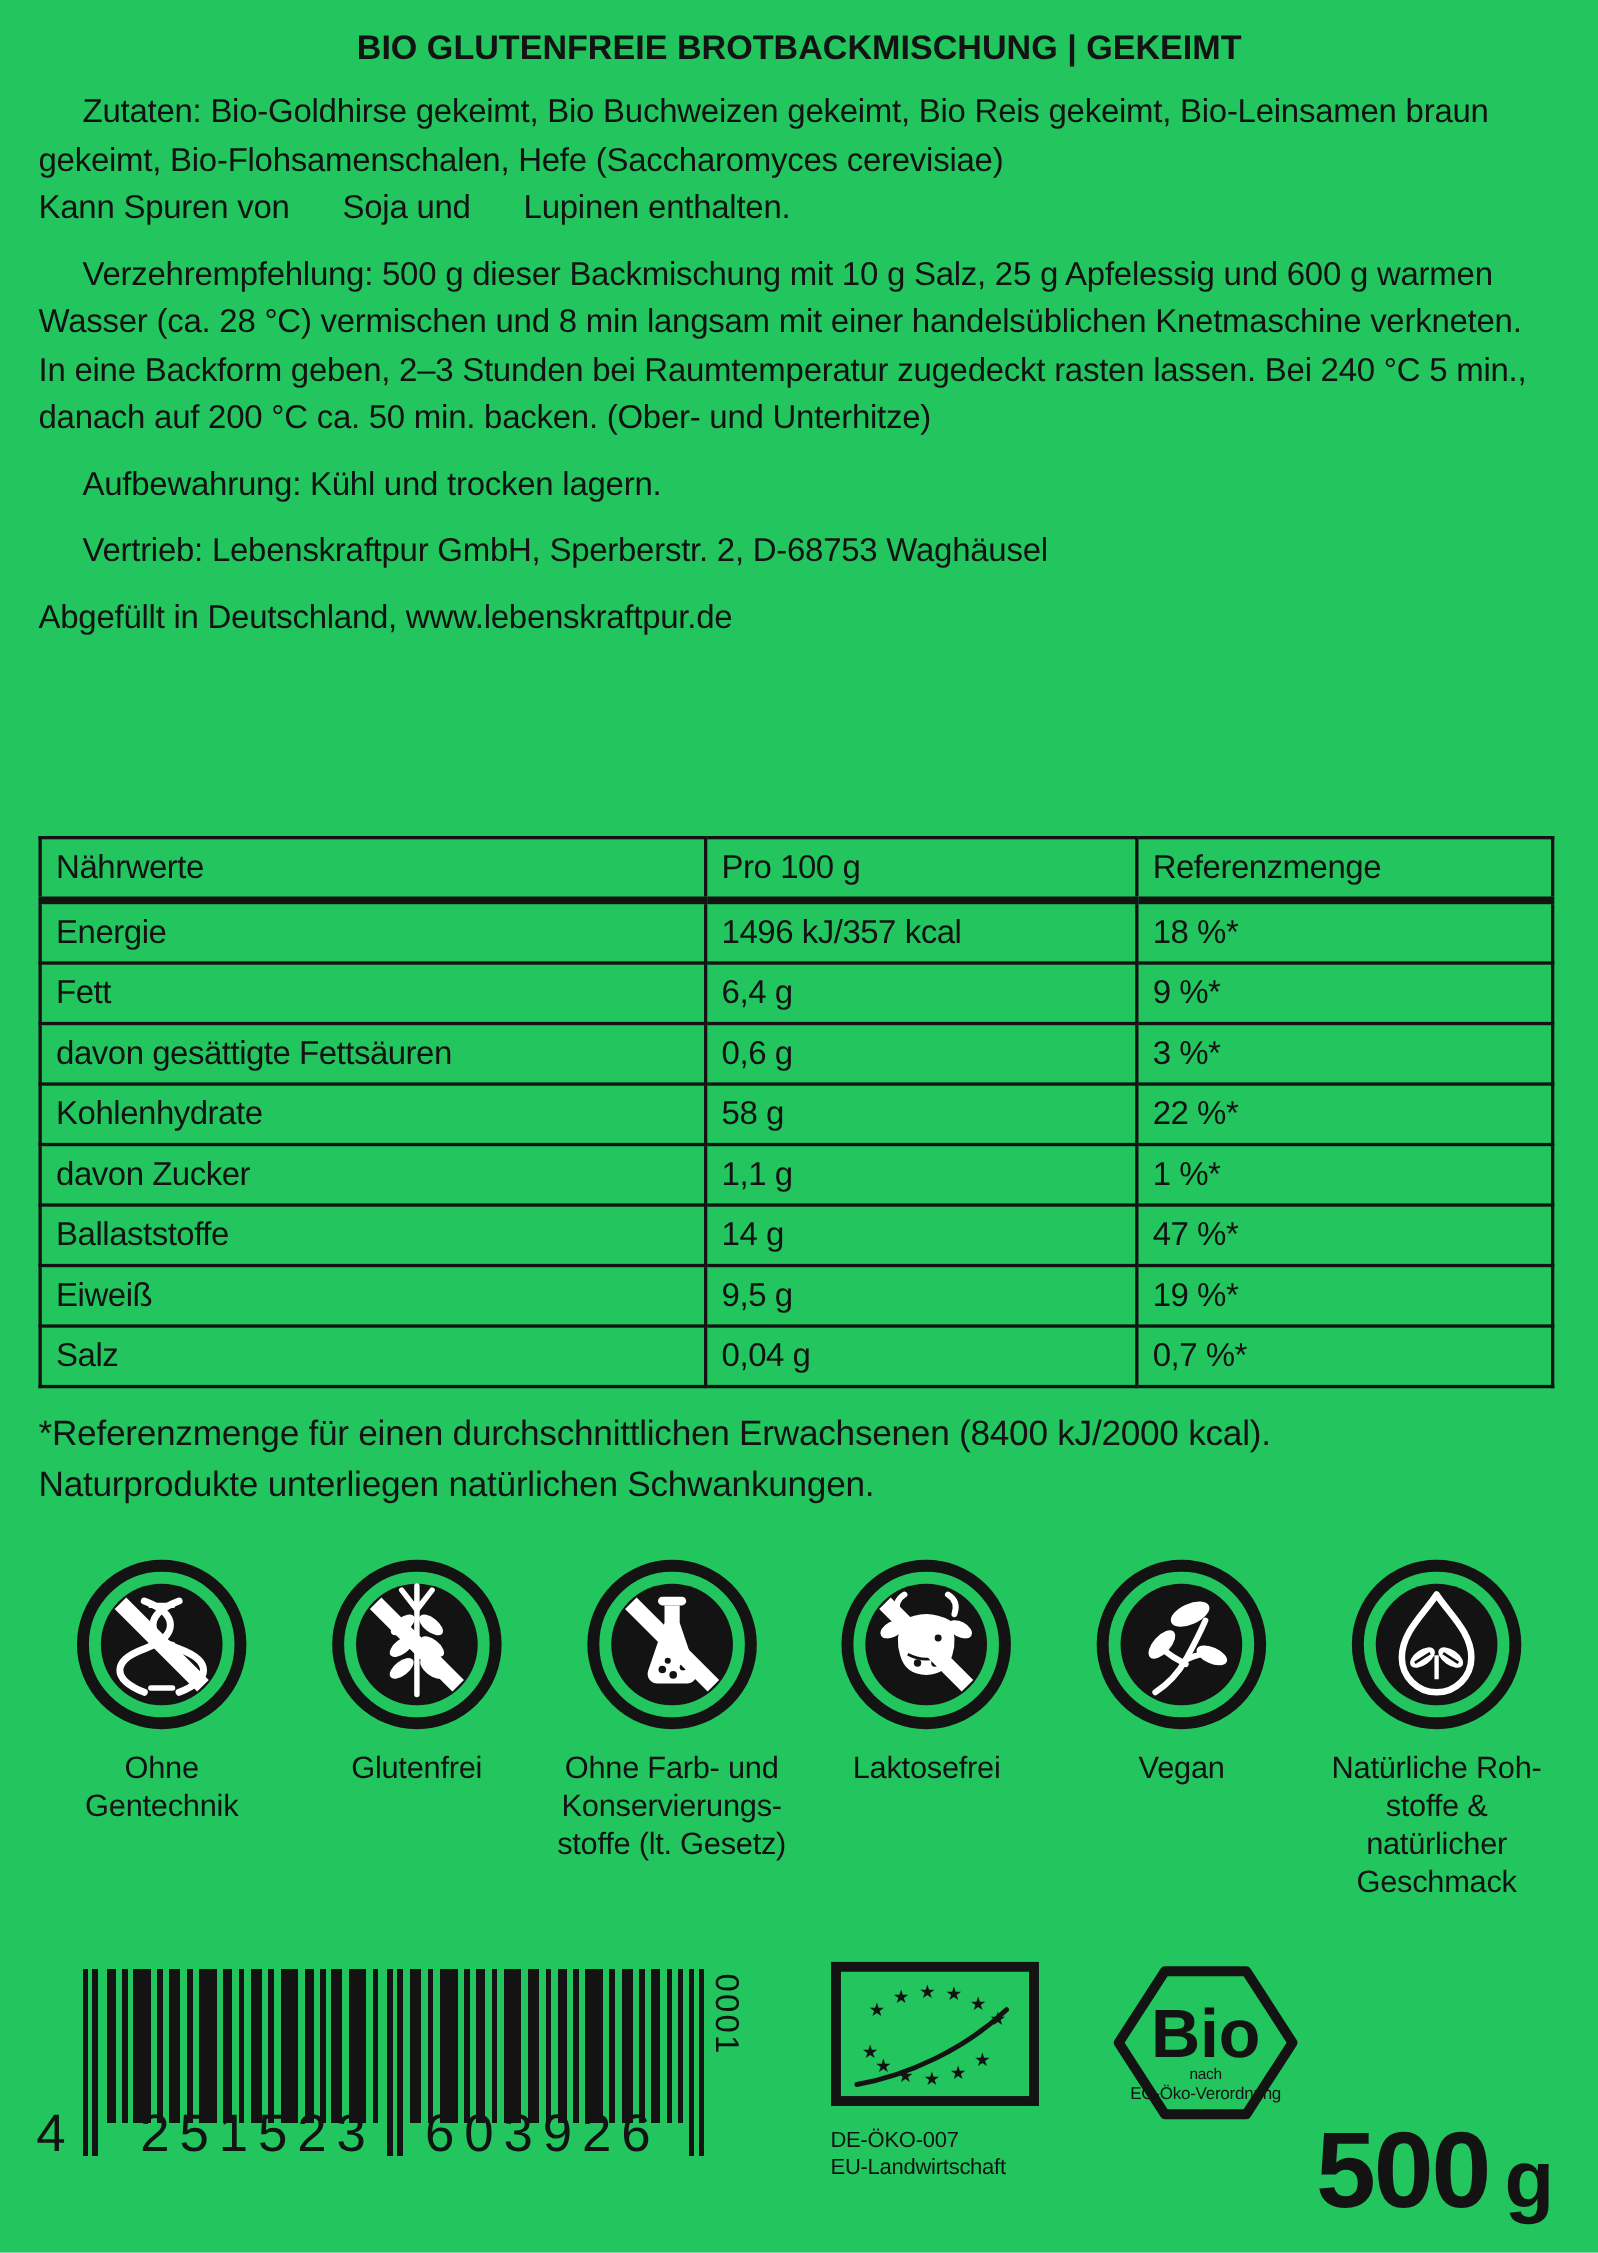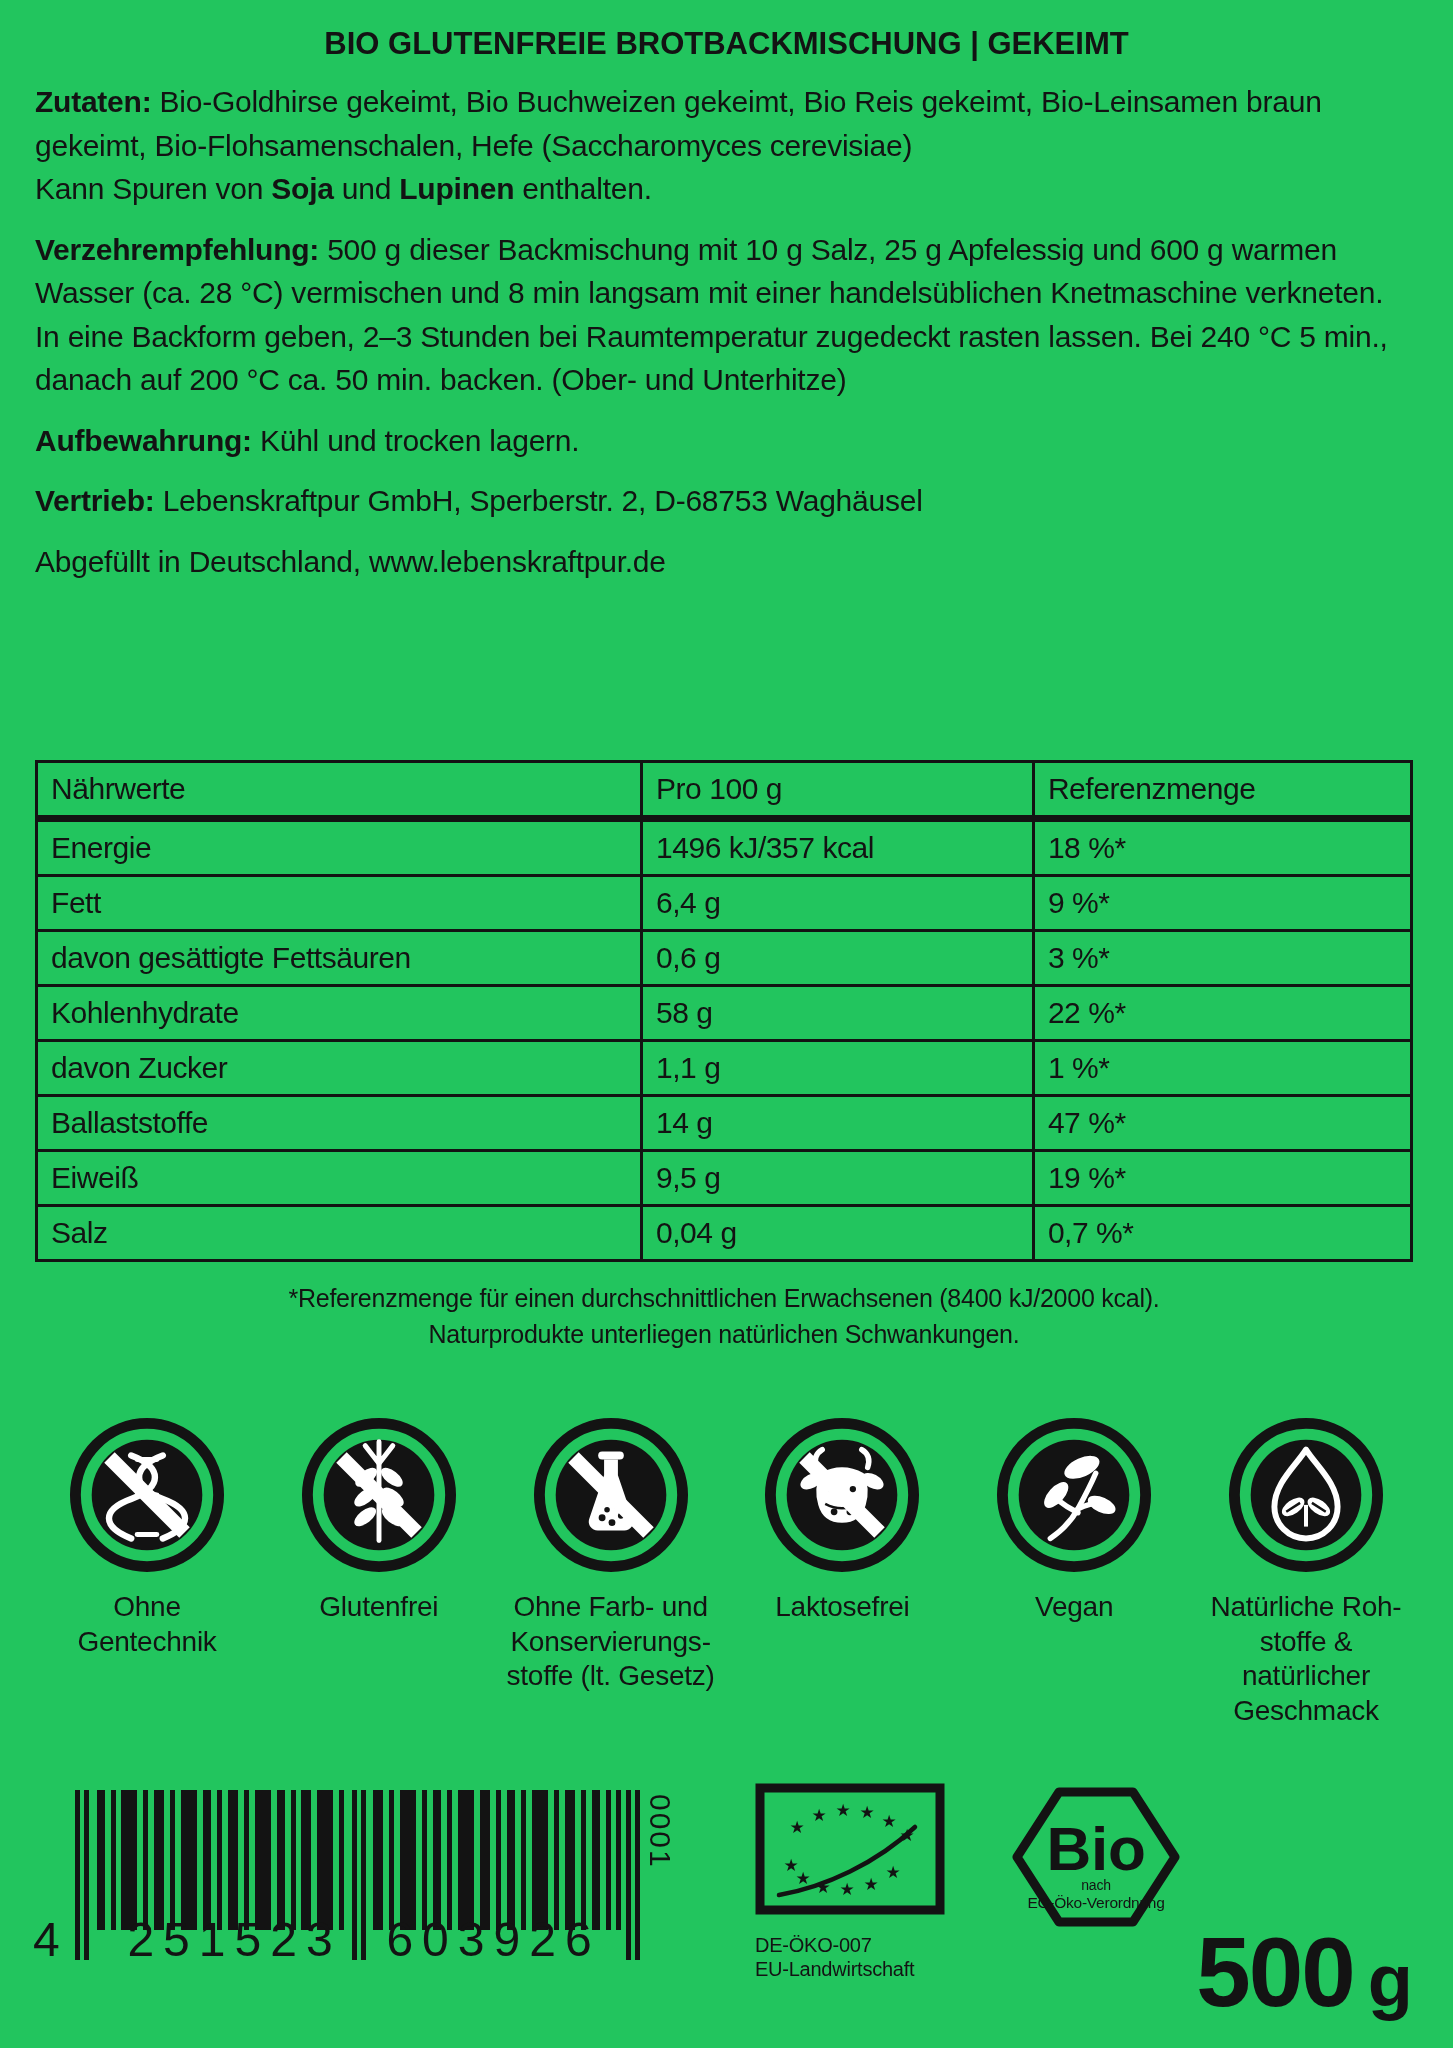--- a/index.html
+++ b/index.html
@@ -7,31 +7,31 @@
     position:relative;width:1453px;height:2048px;background:#22c55e;
     color:#131313;font-family:"Liberation Sans","DejaVu Sans",sans-serif;
     letter-spacing:-0.015em;overflow:hidden;
   }
   .title{
     position:absolute;top:26px;left:0;width:100%;text-align:center;
     font-size:31px;font-weight:700;letter-spacing:0;
   }
   .texts{position:absolute;top:80px;left:35px;right:40px;font-size:30px;line-height:1.45;}
   .para{margin:0 0 17px 0;}
-  .b{font-weight:700;}
+  .b{font-weight:400;margin-left:40px;}
 
   .nutrition{position:absolute;top:760px;left:35px;right:40px;}
   table.nut{width:100%;border-collapse:collapse;border:3px solid #131313;}
   table.nut th, table.nut td{
     border:3px solid #131313;padding:9px 13px;font-size:30px;font-weight:400;
     text-align:left;letter-spacing:-0.015em;
   }
   table.nut tr.head th{border-bottom:7px solid #131313;}
   td.indent{padding-left:34px;}
-  .footnote{margin-top:18px;font-size:25px;line-height:1.45;text-align:center;}
+  .footnote{margin-top:18px;font-size:32px;line-height:1.45;}
 
   .badges{position:absolute;top:1416px;left:34px;right:34px;display:flex;justify-content:space-between;}
   .badge{width:226px;display:flex;flex-direction:column;align-items:center;}
   .badge-label{margin-top:16px;font-size:28px;line-height:1.24;text-align:center;white-space:pre-line;}
 
   .barcode{position:absolute;left:75px;top:1790px;width:640px;height:220px;}
   .bc-digit{position:absolute;top:122px;font-size:48px;letter-spacing:0;}
   .bc-d1{left:-42px;}
   .bc-g1{left:32px;width:255px;text-align:center;letter-spacing:9px;}
   .bc-g2{left:292px;width:253px;text-align:center;letter-spacing:9px;}

